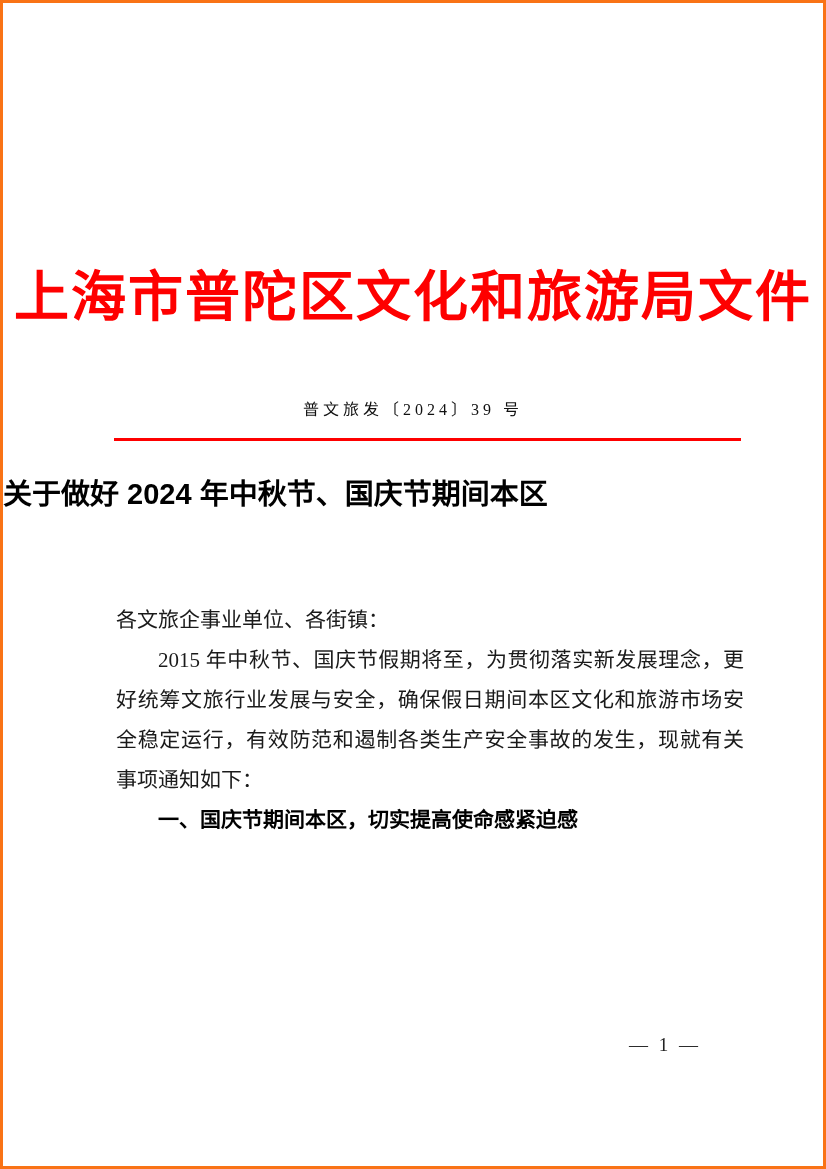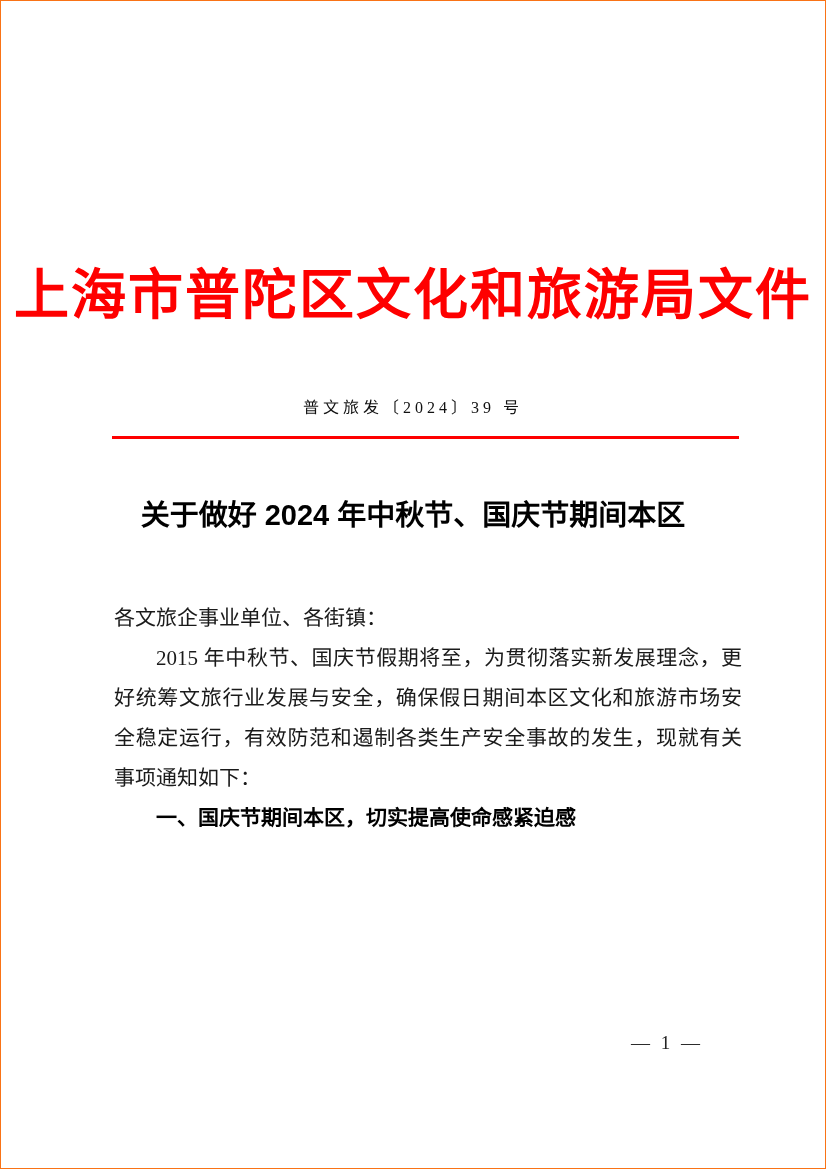--- a/index.html
+++ b/index.html
@@ -6,21 +6,21 @@
     margin: 0;
     padding: 0;
     background: #ffffff;
   }
   .page {
     position: relative;
     width: 826px;
     height: 1169px;
     background: #ffffff;
     box-sizing: border-box;
-    border: 1px solid #f97316;
+    border: 3px solid #f97316;
     overflow: hidden;
     font-family: "Liberation Serif", "DejaVu Serif", serif;
     color: #000000;
   }
   .org-title {
     position: absolute;
     top: 249px;
     left: 0;
     width: 100%;
     text-align: center;
@@ -45,24 +45,23 @@
   .red-line {
     position: absolute;
     top: 435px;
     left: 111px;
     width: 627px;
     height: 3px;
     background: #fe0000;
   }
   .doc-title {
     position: absolute;
-    top: 494px;
+    top: 471px;
     left: 0;
     width: 100%;
-    text-align: center;
     font-family: "Liberation Sans", "DejaVu Sans", sans-serif;
     font-weight: bold;
     font-size: 29px;
     line-height: 41px;
     color: #000000;
   }
   .body-text {
     position: absolute;
     top: 597px;
     left: 113px;

